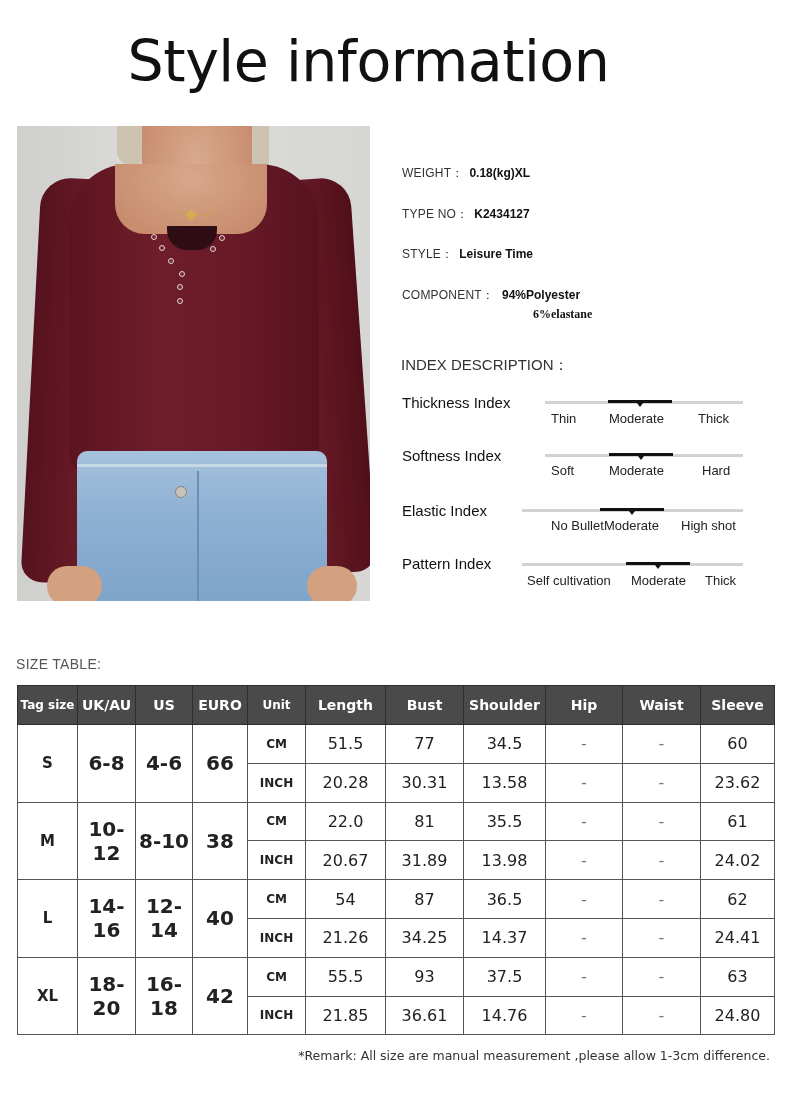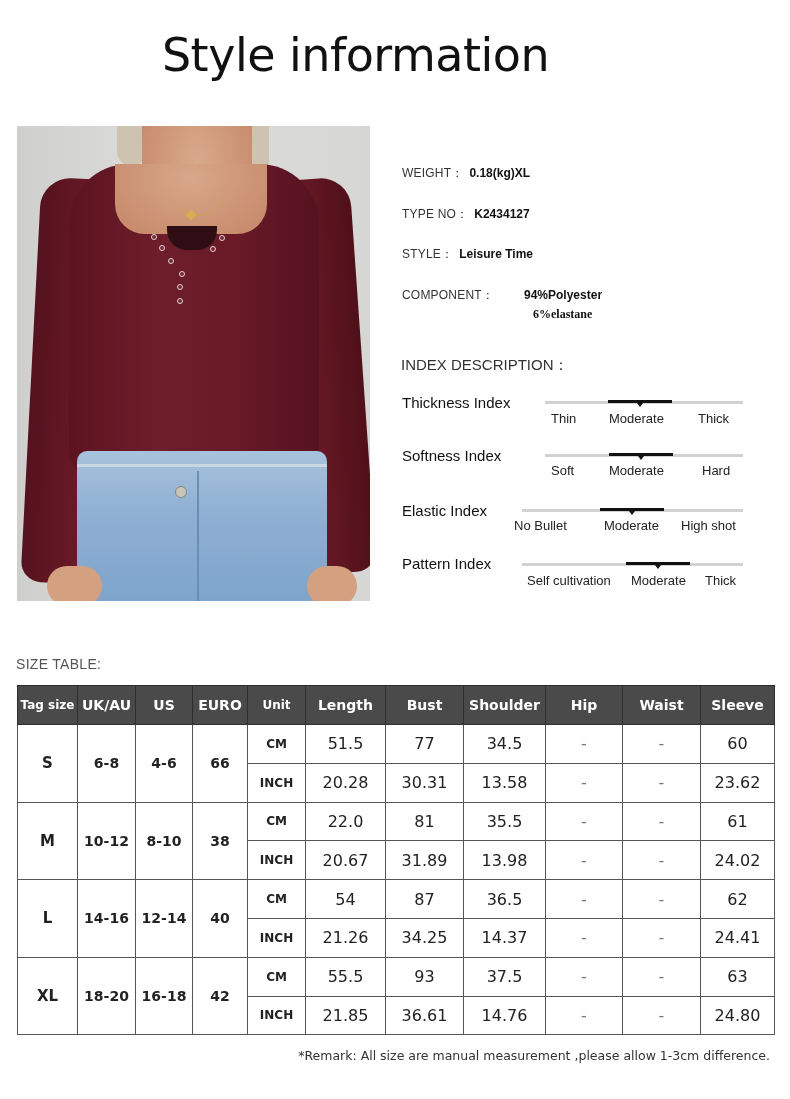--- a/index.html
+++ b/index.html
@@ -1,21 +1,21 @@
 <!DOCTYPE html>
 <html><head>
 <meta charset="utf-8">
 <style>
   * { box-sizing: border-box; margin: 0; padding: 0; }
   html, body { width: 790px; height: 1099px; background: #ffffff; overflow: hidden; }
   body { position: relative; font-family: "Liberation Sans", sans-serif; color: #111; }
 
   .title {
-    position: absolute; left: 3px; top: 28px; width: 705px; text-align: center;
-    font-family: "DejaVu Sans", sans-serif; font-size: 46px; font-weight: 400;
+    position: absolute; left: 16px; top: 28px; width: 705px; text-align: center;
+    font-family: "DejaVu Sans", sans-serif; font-size: 57px; font-weight: 400;
     letter-spacing: -0.5px; color: #111;
   }
 
   
   .photo {
     position: absolute; left: 17px; top: 126px; width: 353px; height: 475px;
     background: linear-gradient(90deg, #cfcfcd 0%, #dcdcda 40%, #d6d6d4 100%);
     overflow: hidden;
   }
   .photo .neck {
@@ -87,21 +87,21 @@
   table.sizes th {
     background: #4a4a4a; color: #fff; height: 39px; font-size: 14px; font-weight: 700;
     border: 1px solid #2e2e2e; text-align: center; vertical-align: middle;
   }
   table.sizes th.small { font-size: 12px; }
   table.sizes td {
     border: 1px solid #555; height: 38.8px; text-align: center; vertical-align: middle;
     font-size: 16px; color: #222;
   }
   table.sizes td.tag { font-weight: 700; font-size: 15px; }
-  table.sizes td.grp { font-size: 14px; font-weight: 600; }
+  table.sizes td.grp { font-size: 20px; font-weight: 600; }
   table.sizes td.unit { font-size: 12px; font-weight: 700; }
   table.sizes td.dash { color: #777; }
 
   .remark { position: absolute; right: 20px; top: 1048px; font-size: 12.5px; color: #333; font-family: "DejaVu Sans", sans-serif; }
 </style>
 </head>
 <body>
 
 <div class="title">Style information</div>
 
@@ -135,21 +135,21 @@
 <div class="spec" style="top:165px;">
   <span class="k">WEIGHT：</span><span class="v">0.18(kg)XL</span>
 </div>
 <div class="spec" style="top:206px;">
   <span class="k">TYPE NO：</span><span class="v">K2434127</span>
 </div>
 <div class="spec" style="top:246px;">
   <span class="k">STYLE：</span><span class="v" style="font-weight:600;">Leisure Time</span>
 </div>
 <div class="spec" style="top:287px;">
-  <span class="k">COMPONENT：</span><span class="v" style="margin-left:30px;">94%Polyester</span>
+  <span class="k">COMPONENT：</span><span class="v" style="margin-left:8px;">94%Polyester</span>
   <span class="v2" style="left:131px;font-family:Liberation Serif, serif;">6%elastane</span>
 </div>
 
 <div class="index-head">INDEX DESCRIPTION：</div>
 
 <div class="idx-label" style="top:394px;">Thickness Index</div>
 <div class="track" style="left:545px; top:401px; width:198px;"></div>
 <div class="hl" style="left:608px; top:400px; width:64px;"></div>
 <div class="pointer" style="left:637px; top:403px;"></div>
 <div class="tick-lbl" style="left:551px; top:411px;">Thin</div>
@@ -161,21 +161,21 @@
 <div class="hl" style="left:609px; top:453px; width:64px;"></div>
 <div class="pointer" style="left:638px; top:456px;"></div>
 <div class="tick-lbl" style="left:551px; top:463px;">Soft</div>
 <div class="tick-lbl" style="left:609px; top:463px;">Moderate</div>
 <div class="tick-lbl" style="left:702px; top:463px;">Hard</div>
 
 <div class="idx-label" style="top:502px;">Elastic Index</div>
 <div class="track" style="left:522px; top:509px; width:221px;"></div>
 <div class="hl" style="left:600px; top:508px; width:64px;"></div>
 <div class="pointer" style="left:629px; top:511px;"></div>
-<div class="tick-lbl" style="left:514px; top:518px;">No Bullet</div>
+<div class="tick-lbl" style="left:551px; top:518px;">No Bullet</div>
 <div class="tick-lbl" style="left:604px; top:518px;">Moderate</div>
 <div class="tick-lbl" style="left:681px; top:518px;">High shot</div>
 
 <div class="idx-label" style="top:555px;">Pattern Index</div>
 <div class="track" style="left:522px; top:563px; width:221px;"></div>
 <div class="hl" style="left:626px; top:562px; width:64px;"></div>
 <div class="pointer" style="left:655px; top:565px;"></div>
 <div class="tick-lbl" style="left:527px; top:573px;">Self cultivation</div>
 <div class="tick-lbl" style="left:631px; top:573px;">Moderate</div>
 <div class="tick-lbl" style="left:705px; top:573px;">Thick</div>

